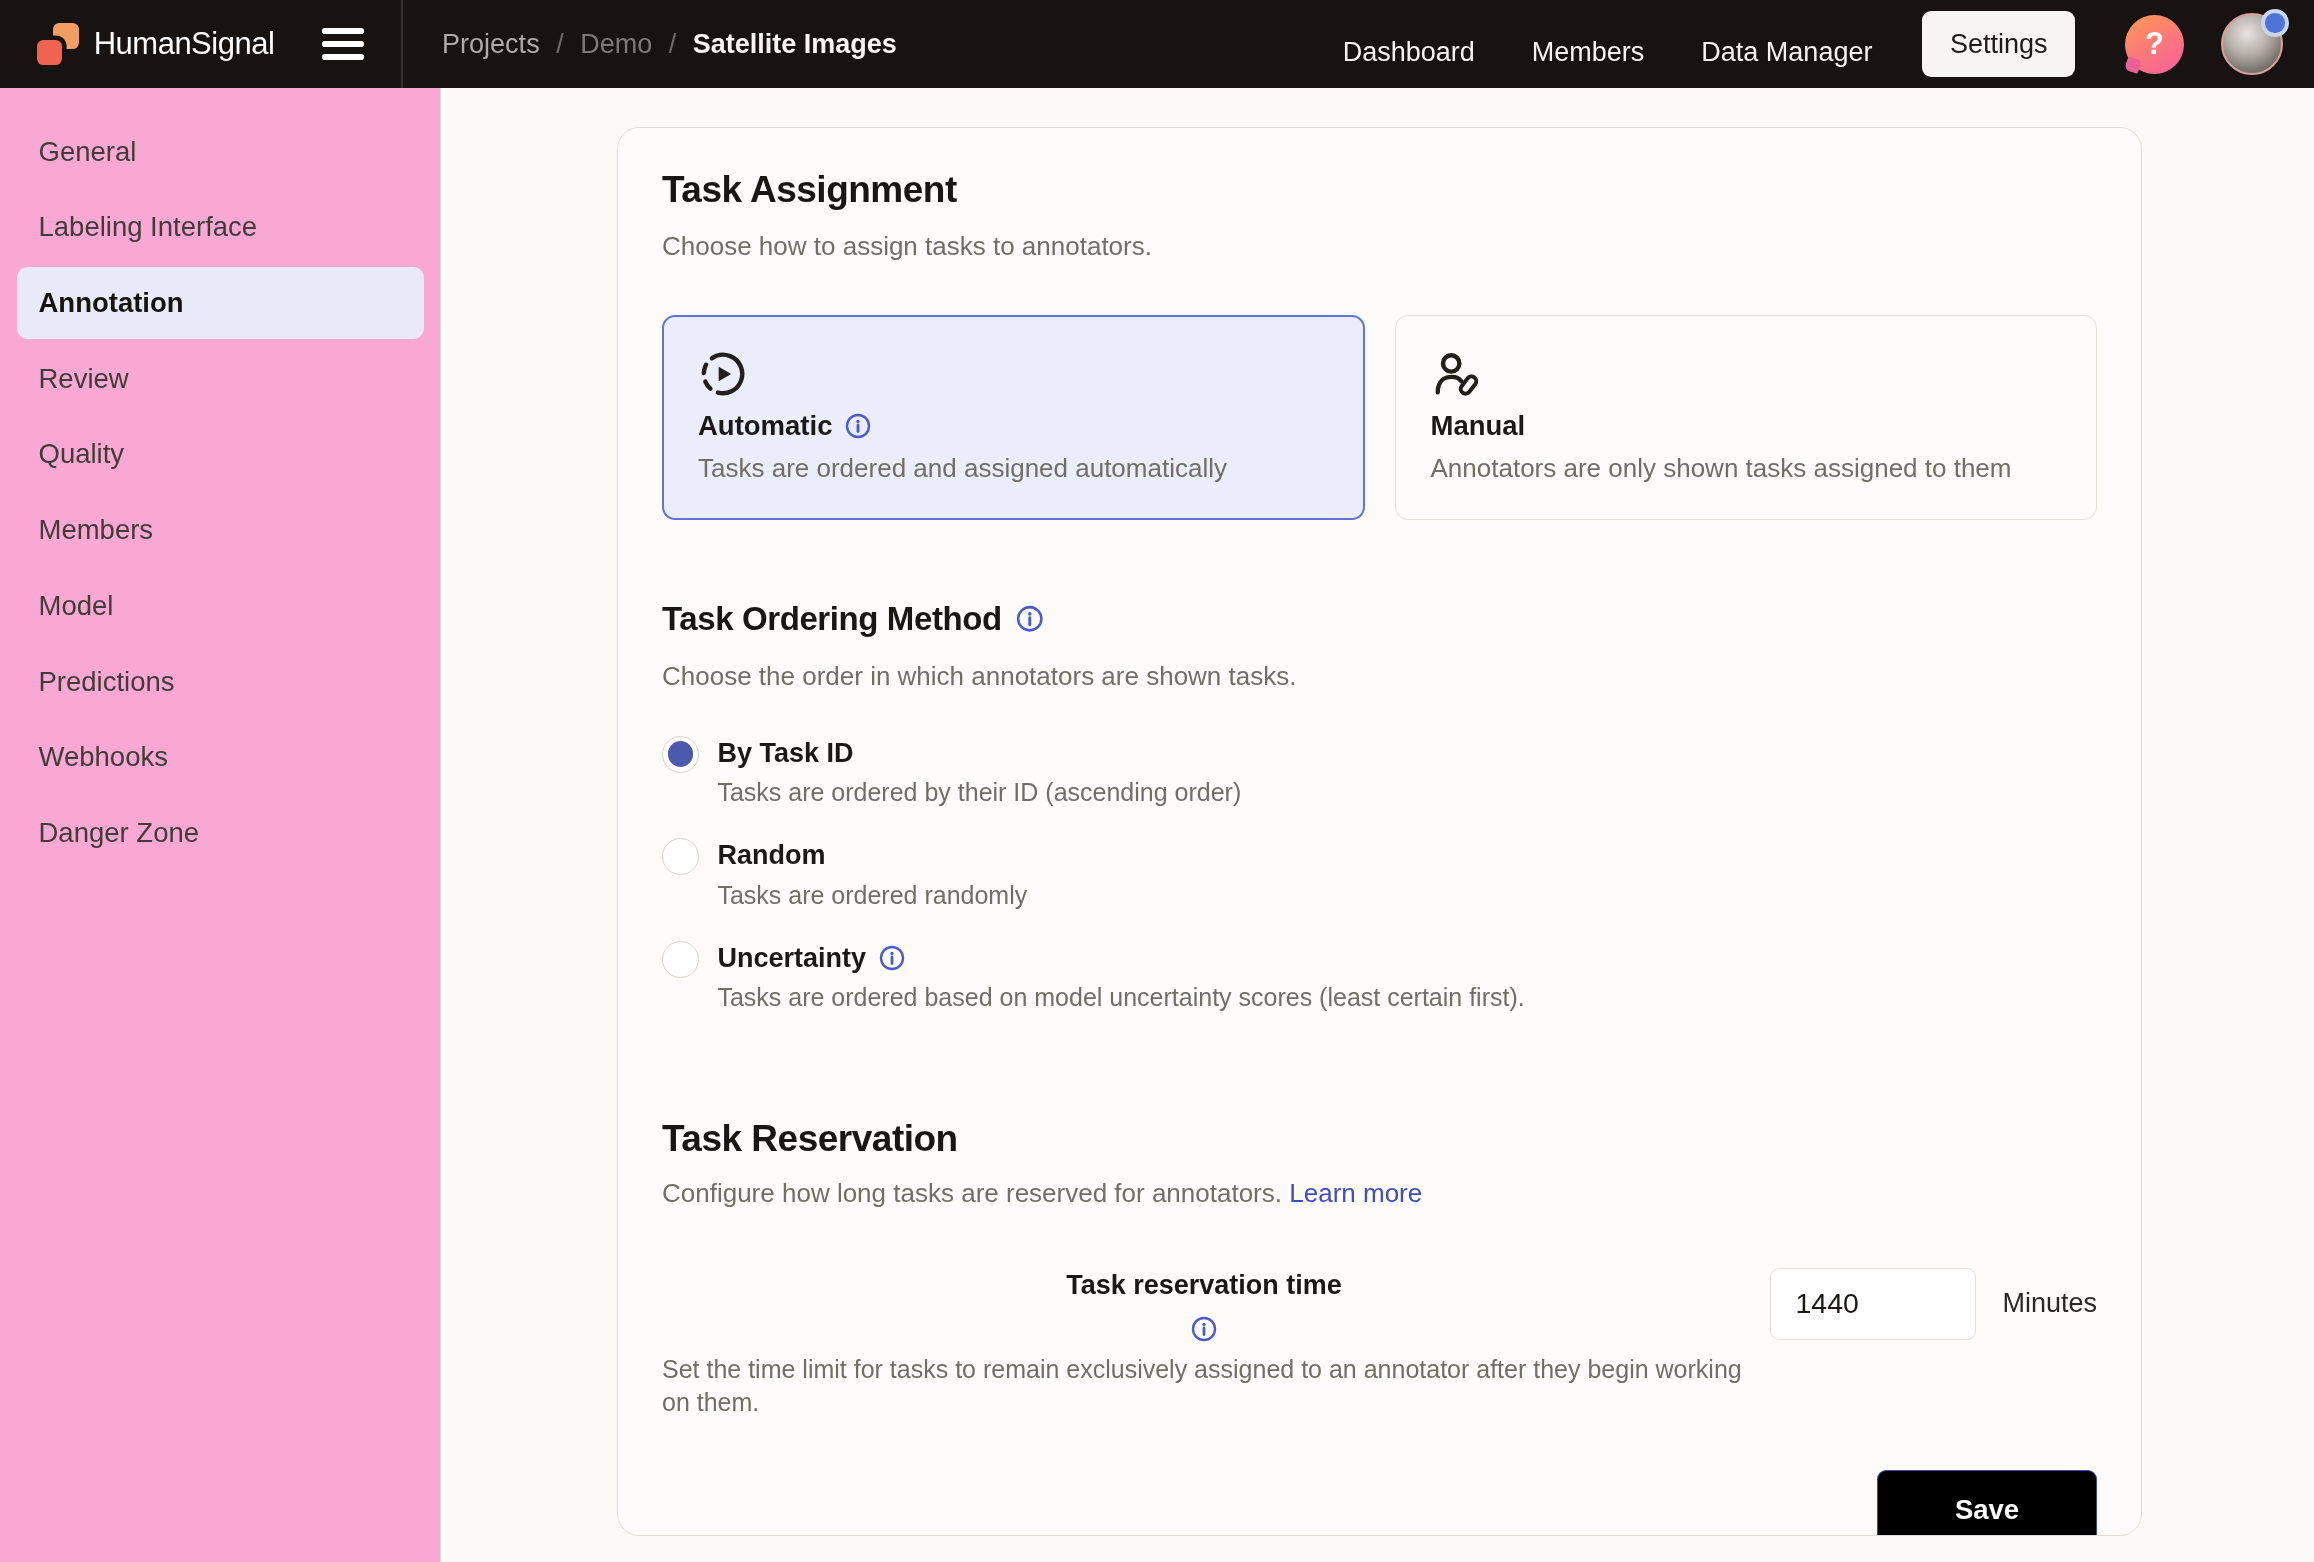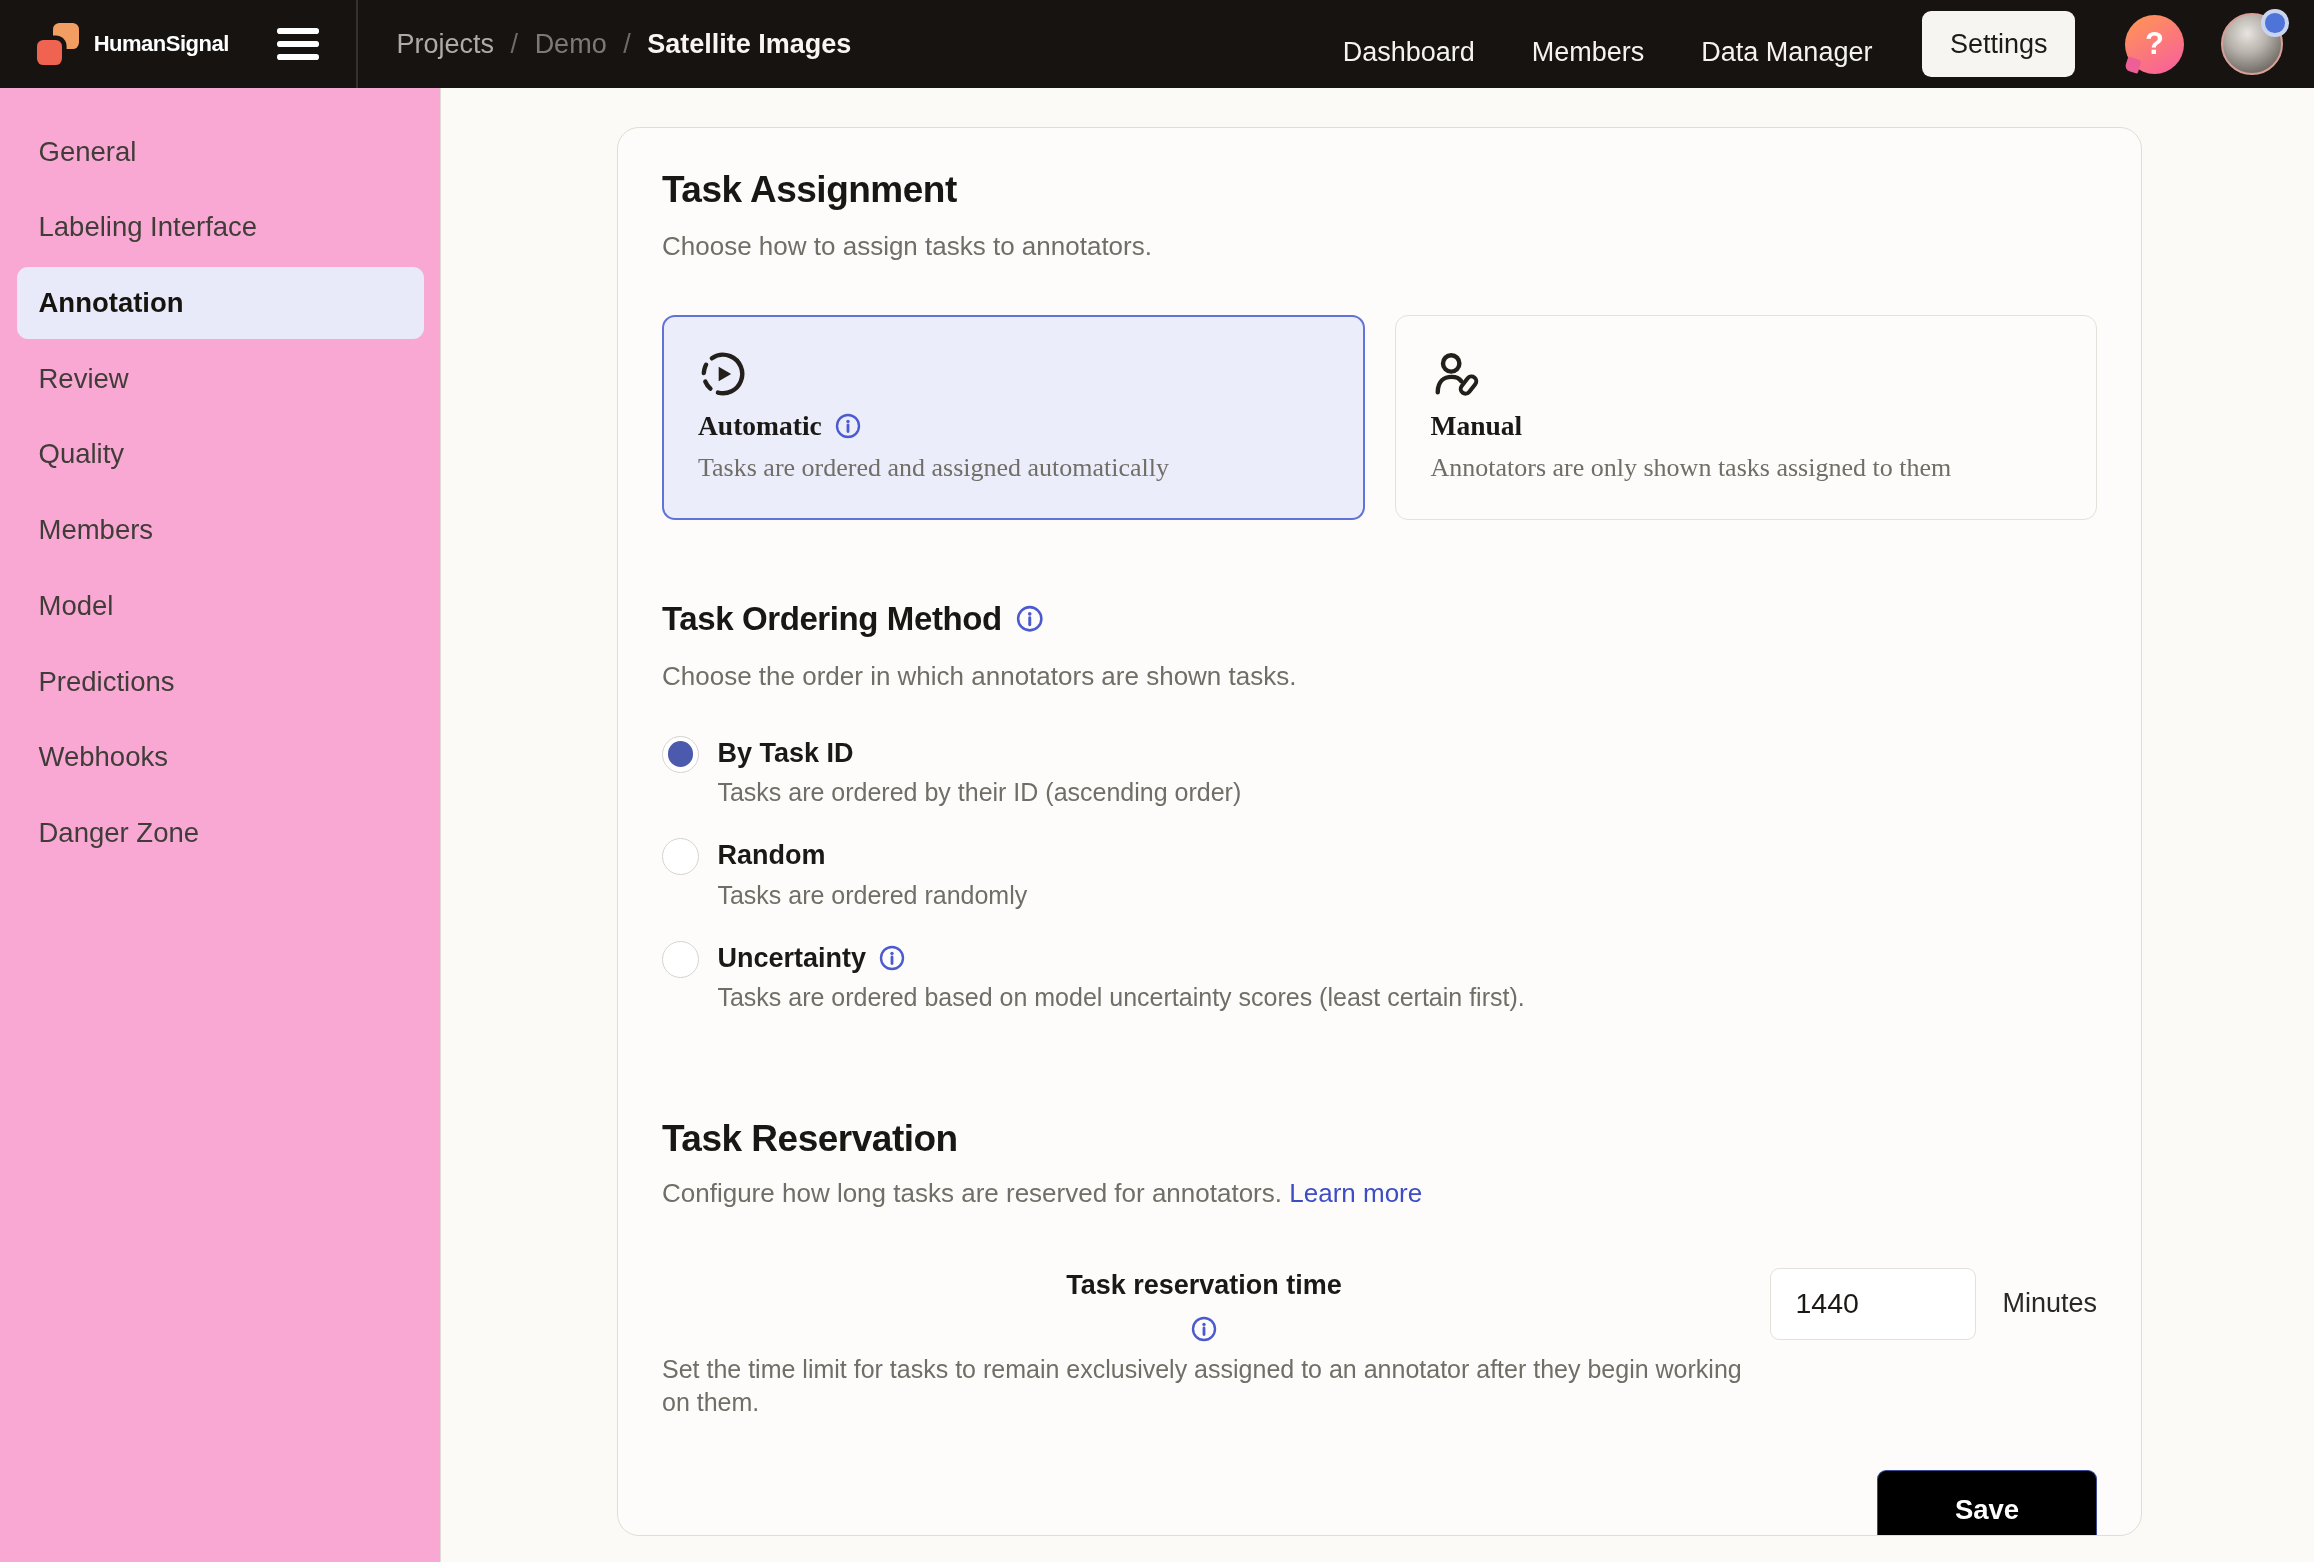--- a/index.html
+++ b/index.html
@@ -11,21 +11,21 @@
 
   
   .header {
     height:88px; background:#171310; display:flex; align-items:center;
     padding:0 31px 0 37px; position:relative;
   }
   .logo { display:flex; align-items:center; gap:14.7px; }
   .logo-mark { position:relative; width:42px; height:42px; flex:none; }
   .logo-sq-orange { position:absolute; right:0; top:0; width:26px; height:26px; background:#F29E63; border-radius:6.4px; }
   .logo-sq-coral  { position:absolute; left:0; bottom:0; width:25px; height:25px; background:#EF6350; border-radius:6.4px; box-shadow:0 0 0 4.6px #171310; }
-  .logo-text { color:#FFFFFF; font-size:22px; font-weight:700; letter-spacing:-0.5px; }
+  .logo-text { color:#FFFFFF; font-size:31px; font-weight:400; letter-spacing:-0.5px; }
   .hamburger { margin-left:48px; width:48px; height:40px; display:flex; flex-direction:column; justify-content:center; gap:7.3px; cursor:pointer; background:none; border:none; }
   .hamburger span { display:block; width:42px; height:5.5px; background:#FFFFFF; border-radius:2.8px; }
   .header-divider { width:1.8px; height:88px; background:#35312D; margin-left:31px; }
   .breadcrumb { display:flex; align-items:center; gap:16.5px; margin-left:39px; font-size:27px; }
   .crumb { color:#AEABA6; cursor:pointer; }
   .crumb.dim { color:#7D7A75; }
   .crumb.active { color:#F7F6F3; font-weight:700; }
   .crumb-sep { color:#6E6B66; }
   .header-spacer { flex:1; }
   .top-nav { display:flex; align-items:center; gap:57px; font-size:27px; color:#F4F3F0;margin-top:16px; }
@@ -71,21 +71,21 @@
   .card {
     width:1525px; height:1409px; background:#FDFCFA; border:1.8px solid #DFDDD5;
     border-radius:22px; padding:40px 44px 37px; overflow:hidden;
   }
 
   h1.section { font-size:37px; font-weight:700; letter-spacing:-0.5px; line-height:44px; color:#191714; }
   h2.section { font-size:33px; font-weight:700; letter-spacing:-0.4px; line-height:40px; color:#191714; display:flex; align-items:center; gap:14.7px; }
   .subtitle { margin-top:16.5px; font-size:26px; line-height:35px; color:#706E67; }
 
   
-  .assign-row { margin-top:51px; display:flex; gap:30px;font-family:Liberation Serif, serif; }
+  .assign-row { margin-top:51px; display:flex; gap:30px; }
   .assign-card {
     width:705px; height:205px; border-radius:13px; padding:33px 35px;
     background:#FDFCFA; border:1.8px solid #E3E1D9; cursor:pointer;
   }
   .assign-card.selected { background:#EBEDFB; border:2.8px solid #6172D9; padding:32px 34px; }
   .assign-title { margin-top:11px; font-size:27.5px; font-weight:700; color:#1B1916; display:flex; align-items:center; gap:13px; }
   .assign-desc { margin-top:11px; font-size:26px; color:#706E67; }
 
   
   .radio-group { margin-top:42px; }

